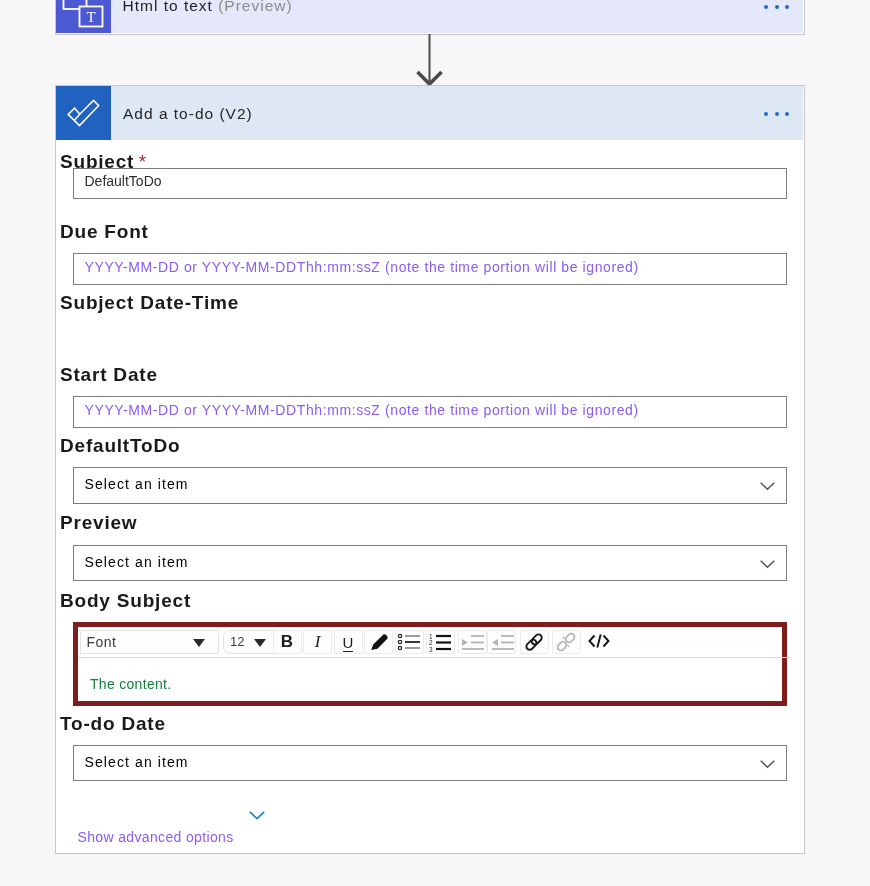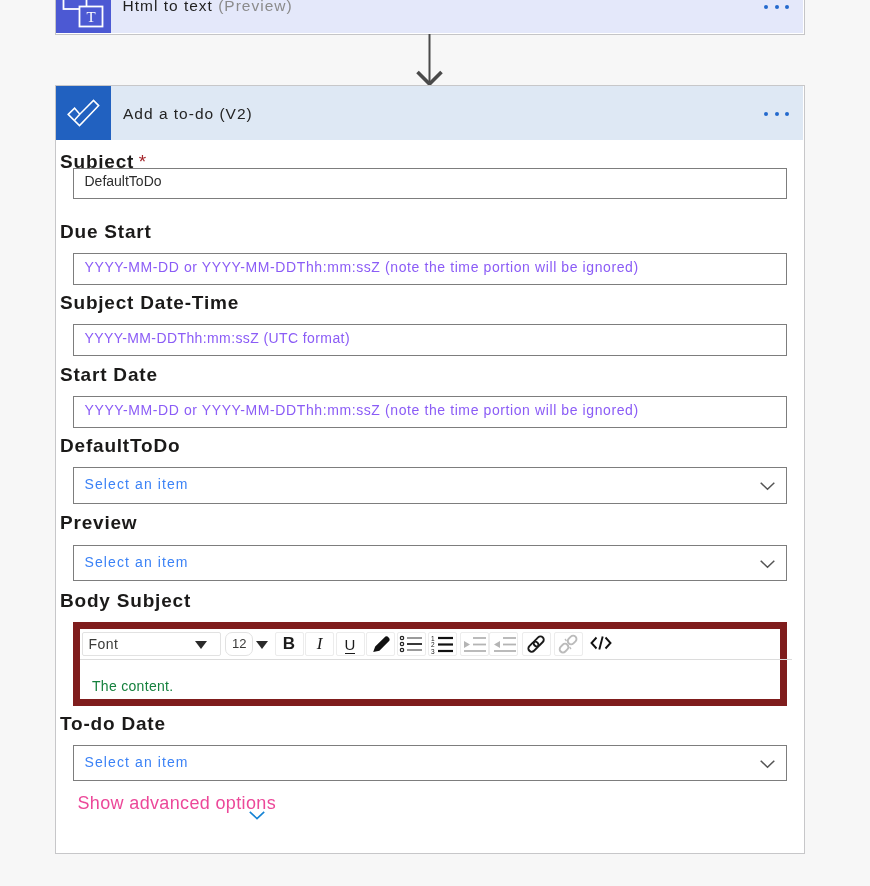--- a/index.html
+++ b/index.html
@@ -1,21 +1,21 @@
 <!DOCTYPE html>
 <html><head>
 <meta charset="utf-8">
 <style>
   html,body{margin:0;padding:0}
   body{width:870px;height:886px;background:#f7f7f7;font-family:"Liberation Sans",sans-serif;position:relative;overflow:hidden}
   .abs{position:absolute}
   .lbl{position:absolute;left:4px;font-size:19px;font-weight:bold;color:#1b1a19;line-height:17px;white-space:nowrap;letter-spacing:0.8px}
   .inp{position:absolute;left:17px;width:714px;box-sizing:border-box;border:1px solid #7d7d7d;background:#fff;font-size:14px;padding-left:10.5px;white-space:nowrap}
   .ph{color:#8b5cf6;letter-spacing:0.6px}
-  .ddtext{color:#3b82f6;font-size:14px;letter-spacing:1.1px}
+  .ddtext{color:#000000;font-size:14px;letter-spacing:1.1px}
   .dot{display:inline-block;width:4px;height:4px;border-radius:50%;background:#2469cd;margin-right:6.5px;vertical-align:top}
   .tbtn{position:absolute;top:2.5px;width:29px;height:24px;box-sizing:border-box;border:1px solid #ececec;border-radius:2px;background:#fff;text-align:center}
   .tbtn svg{display:block;margin:0 auto}
 </style>
 </head>
 <body>
 
 <div class="abs" style="left:55px;top:-20px;width:749.5px;height:54.7px;box-sizing:border-box;border:1px solid #c5c5c7;background:#fff">
   <div class="abs" style="left:0;top:0;right:1px;bottom:1px;background:#e4e8fa;overflow:hidden">
     <div class="abs" style="left:0;top:0;width:55px;height:100%;background:#4c59d3">
@@ -44,25 +44,24 @@
         <path d="M23.8,27.2 L18.6,33" stroke="#fff" stroke-width="1.5"></path>
       </svg>
     </div>
     <div class="abs" style="left:67px;top:18.5px;font-size:15.5px;letter-spacing:1px;color:#242424;white-space:nowrap">Add a to-do (V2)</div>
     <div class="abs" style="left:708px;top:26px;white-space:nowrap"><span class="dot"></span><span class="dot"></span><span class="dot" style="margin-right:0"></span></div>
   </div>
 
   <div class="lbl" style="top:66.5px">Subject<span style="font-weight:normal;color:#a4262c"> *</span></div>
   <div class="inp" style="top:82px;height:31px;line-height:25px;color:#2d2d2d">DefaultToDo</div>
 
-  <div class="lbl" style="top:137.3px">Due Start</div>
+  <div class="lbl" style="top:137.3px">Due Font</div>
   <div class="inp" style="top:166.5px;height:32px;line-height:26px"><span class="ph">YYYY-MM-DD or YYYY-MM-DDThh:mm:ssZ (note the time portion will be ignored)</span></div>
 
   <div class="lbl" style="top:207.5px">Subject Date-Time</div>
-  <div class="inp" style="top:238px;height:32px;line-height:26px"><span class="ph" style="letter-spacing:0.4px">YYYY-MM-DDThh:mm:ssZ (UTC format)</span></div>
 
   <div class="lbl" style="top:280.3px">Start Date</div>
   <div class="inp" style="top:310px;height:32px;line-height:26px"><span class="ph">YYYY-MM-DD or YYYY-MM-DDThh:mm:ssZ (note the time portion will be ignored)</span></div>
 
   <div class="lbl" style="top:351.3px">DefaultToDo</div>
   <div class="inp" style="top:381px;height:36.5px;line-height:32px">
     <span class="ddtext">Select an item</span>
     <svg class="abs" style="right:11px;top:14px" width="15" height="9" viewBox="0 0 15 9">
         <path d="M0.7,0.7 L7.5,7.2 L14.3,0.7" fill="none" stroke="#555" stroke-width="1.5"></path>
       </svg>
@@ -70,27 +69,27 @@
 
   <div class="lbl" style="top:428.3px">Preview</div>
   <div class="inp" style="top:458.5px;height:36.5px;line-height:32px">
     <span class="ddtext">Select an item</span>
     <svg class="abs" style="right:11px;top:14px" width="15" height="9" viewBox="0 0 15 9">
         <path d="M0.7,0.7 L7.5,7.2 L14.3,0.7" fill="none" stroke="#555" stroke-width="1.5"></path>
       </svg>
   </div>
 
   <div class="lbl" style="top:506.3px">Body Subject</div>
-  <div class="abs" style="left:17px;top:536px;width:714px;height:84px;box-sizing:border-box;border:7px solid #7f1d1d;background:#fff">
+  <div class="abs" style="left:17px;top:536px;width:714px;height:84px;box-sizing:border-box;border:5px solid #7f1d1d;background:#fff">
 
     <div class="abs" style="left:1.5px;top:3px;width:139px;height:24px;box-sizing:border-box;border:1px solid #e2e2e2;border-radius:2px">
       <span class="abs" style="left:6px;top:3px;font-size:14px;letter-spacing:0.5px;color:#3a3a38">Font</span>
       <span class="abs" style="left:112px;top:8px;width:0;height:0;border-left:6px solid transparent;border-right:6px solid transparent;border-top:8px solid #2a2a2a"></span>
     </div>
-    <div class="abs" style="left:145px;top:3px;width:28px;height:24px;box-sizing:border-box;border:1px solid #e2e2e2;border-radius:7px">
+    <div class="abs" style="left:145px;top:3px;width:66px;height:24px;box-sizing:border-box;border:1px solid #e2e2e2;border-radius:7px">
       <span class="abs" style="left:6px;top:3px;font-size:13px;color:#3a3a38">12</span>
       <span class="abs" style="left:30px;top:8px;width:0;height:0;border-left:6px solid transparent;border-right:6px solid transparent;border-top:8px solid #2a2a2a"></span>
     </div>
     <div class="tbtn" style="left:194.5px"><span style="font-weight:bold;font-size:17px;color:#1c1c1c;line-height:22px">B</span></div>
     <div class="tbtn" style="left:225.2px"><span style="font-family:'Liberation Serif',serif;font-style:italic;font-size:17px;color:#1c1c1c;line-height:21px">I</span></div>
     <div class="tbtn" style="left:255.5px"><span style="font-size:15px;color:#1c1c1c;line-height:17px;border-bottom:1.5px solid #1c1c1c;display:inline-block;margin-top:3px">U</span></div>
     <div class="tbtn" style="left:286.3px">
       <svg width="22" height="22" viewBox="0 0 22 22" style="margin-top:0px">
         <path d="M3.2,19 L5.2,13.6 L14.4,4.4 A2.95,2.95 0 0 1 18.6,8.6 L9.4,17.8 L3.2,19 Z" fill="#111"></path>
       </svg>
@@ -162,18 +161,18 @@
   </div>
 
   <div class="lbl" style="top:629.4px">To-do Date</div>
   <div class="inp" style="top:658.7px;height:36.5px;line-height:32px">
     <span class="ddtext">Select an item</span>
     <svg class="abs" style="right:11px;top:14px" width="15" height="9" viewBox="0 0 15 9">
         <path d="M0.7,0.7 L7.5,7.2 L14.3,0.7" fill="none" stroke="#555" stroke-width="1.5"></path>
       </svg>
   </div>
 
-  <div class="abs" style="left:21.5px;top:707px;font-size:18px;letter-spacing:0.35px;color:#ec4899;white-space:nowrap">Show advanced options</div>
+  <div class="abs" style="left:21.5px;top:743px;font-size:14px;letter-spacing:0.35px;color:#8b5cf6;white-space:nowrap">Show advanced options</div>
   <svg class="abs" style="left:192.5px;top:725px" width="16" height="9" viewBox="0 0 16 9">
       <path d="M0.8,0.8 L8,7.6 L15.2,0.8" fill="none" stroke="#1583d4" stroke-width="1.6"></path>
     </svg>
 
 </div>
 
 </body></html>

